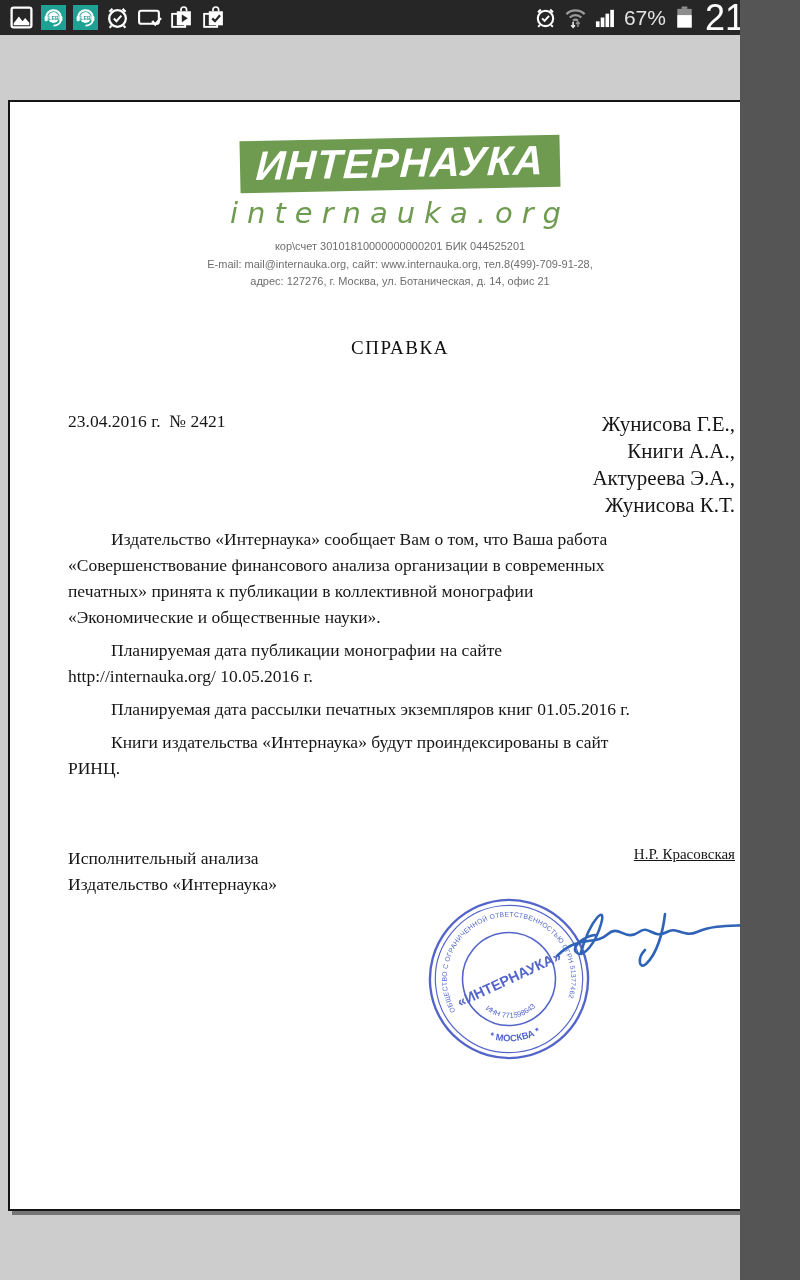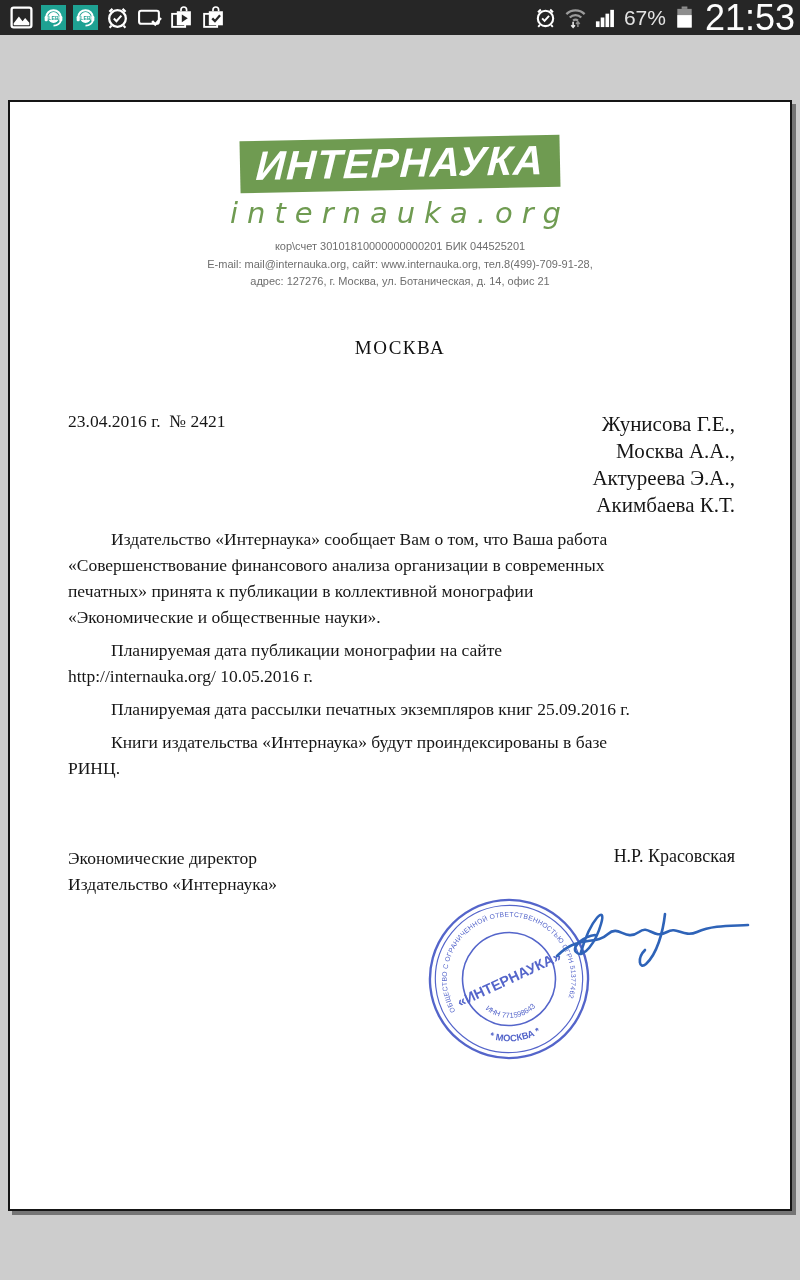--- a/index.html
+++ b/index.html
@@ -1,17 +1,17 @@
 <!DOCTYPE html>
 <html><head>
 <meta charset="utf-8">
 <style>
   * { margin:0; padding:0; box-sizing:border-box; }
   body { background:#555; font-family:"Liberation Sans", sans-serif; }
-  .screen { position:relative; width:800px; height:1280px; background:#cdcdcd; overflow:hidden; }
+  .screen { position:relative; width:740px; height:1280px; background:#cdcdcd; overflow:hidden; }
 
   
   .status-bar { position:absolute; top:0; left:0; width:800px; height:35px;
     background:#262626; display:flex; justify-content:space-between; align-items:center; }
   .sb-left { display:flex; align-items:center; gap:7px; padding-left:9px; }
   .sb-right { display:flex; align-items:center; gap:7px; padding-right:3px; }
   .sb-icon { width:25px; height:25px; display:block; }
   .sb-icon.small { width:23px; height:23px; }
   .sb-percent { color:#e3e3e3; font-size:21px; line-height:25px; }
   .sb-time { color:#fdfdfd; font-size:36px; line-height:30px; margin-left:2px; padding-right:2px; }
@@ -39,21 +39,21 @@
 
   .dateline { position:absolute; top:309px; left:58px; font-size:17.5px; white-space:pre; }
   .recipients { position:absolute; top:309px; right:55px; text-align:right;
     font-size:21px; line-height:27px;margin-left:44px; }
 
   .doc-body { position:absolute; top:424px; left:58px; width:672px;
     font-size:17.5px; line-height:26px; }
   .doc-body p { margin:0 0 7px 0; text-indent:43px; white-space:pre-wrap; }
 
   .sig-left { position:absolute; top:744px; left:58px; font-size:17.5px; line-height:25.5px; }
-  .sig-right { position:absolute; top:744px; right:55px; font-size:18px; }
+  .sig-right { position:absolute; top:744px; right:55px; font-size:15px;text-decoration:underline; }
 
   .stamp { position:absolute; left:414px; top:792px; width:170px; height:170px;
     transform:rotate(-6deg); opacity:0.88; }
   .stamp text { font-family:"Liberation Sans", sans-serif; fill:#3d50c3; }
   .autograph { position:absolute; left:535px; top:790px; width:215px; height:95px; }
 </style>
 </head>
 <body>
 
 <div class="screen">
@@ -144,45 +144,45 @@
         </div>
       </div>
       <div class="logo-subtitle">internauka.org</div>
 
       <div class="contact">
         <div>кор\счет 30101810000000000201 БИК 044525201</div>
         <div>E-mail: mail@internauka.org, сайт: www.internauka.org, тел.8(499)-709-91-28,</div>
         <div>адрес: 127276, г. Москва, ул. Ботаническая, д. 14, офис 21</div>
       </div>
 
-      <div class="doc-title">МОСКВА</div>
+      <div class="doc-title">СПРАВКА</div>
 
       <div class="dateline">23.04.2016 г.  № 2421</div>
 
       <div class="recipients">
         <div>Жунисова Г.Е.,</div>
-        <div>Москва А.А.,</div>
+        <div>Книги А.А.,</div>
         <div>Актуреева Э.А.,</div>
-        <div>Акимбаева К.Т.</div>
+        <div>Жунисова К.Т.</div>
       </div>
 
       <div class="doc-body">
         <p>Издательство «Интернаука» сообщает Вам о том, что Ваша работа
 «Совершенствование финансового анализа организации в современных
 печатных» принята к публикации в коллективной монографии
 «Экономические и общественные науки».</p>
         <p>Планируемая дата публикации монографии на сайте
 http://internauka.org/ 10.05.2016 г.</p>
-        <p>Планируемая дата рассылки печатных экземпляров книг 25.09.2016 г.</p>
-        <p>Книги издательства «Интернаука» будут проиндексированы в базе
+        <p>Планируемая дата рассылки печатных экземпляров книг 01.05.2016 г.</p>
+        <p>Книги издательства «Интернаука» будут проиндексированы в сайт
 РИНЦ.</p>
       </div>
 
       <div class="sig-left">
-        <div>Экономические директор</div>
+        <div>Исполнительный анализа</div>
         <div>Издательство «Интернаука»</div>
       </div>
       <div class="sig-right">Н.Р. Красовская</div>
 
       <svg class="stamp" viewBox="0 0 172 172">
         <defs>
           <path id="ringTop" d="M 28.9 112.6 A 63 63 0 1 1 143.1 112.6"></path>
           <path id="ringBottom" d="M 37.7 126.5 A 63 63 0 0 0 134.3 126.5"></path>
           <path id="innerBottom" d="M 60.9 115.6 A 37 37 0 0 0 111.1 115.6"></path>
         </defs>

